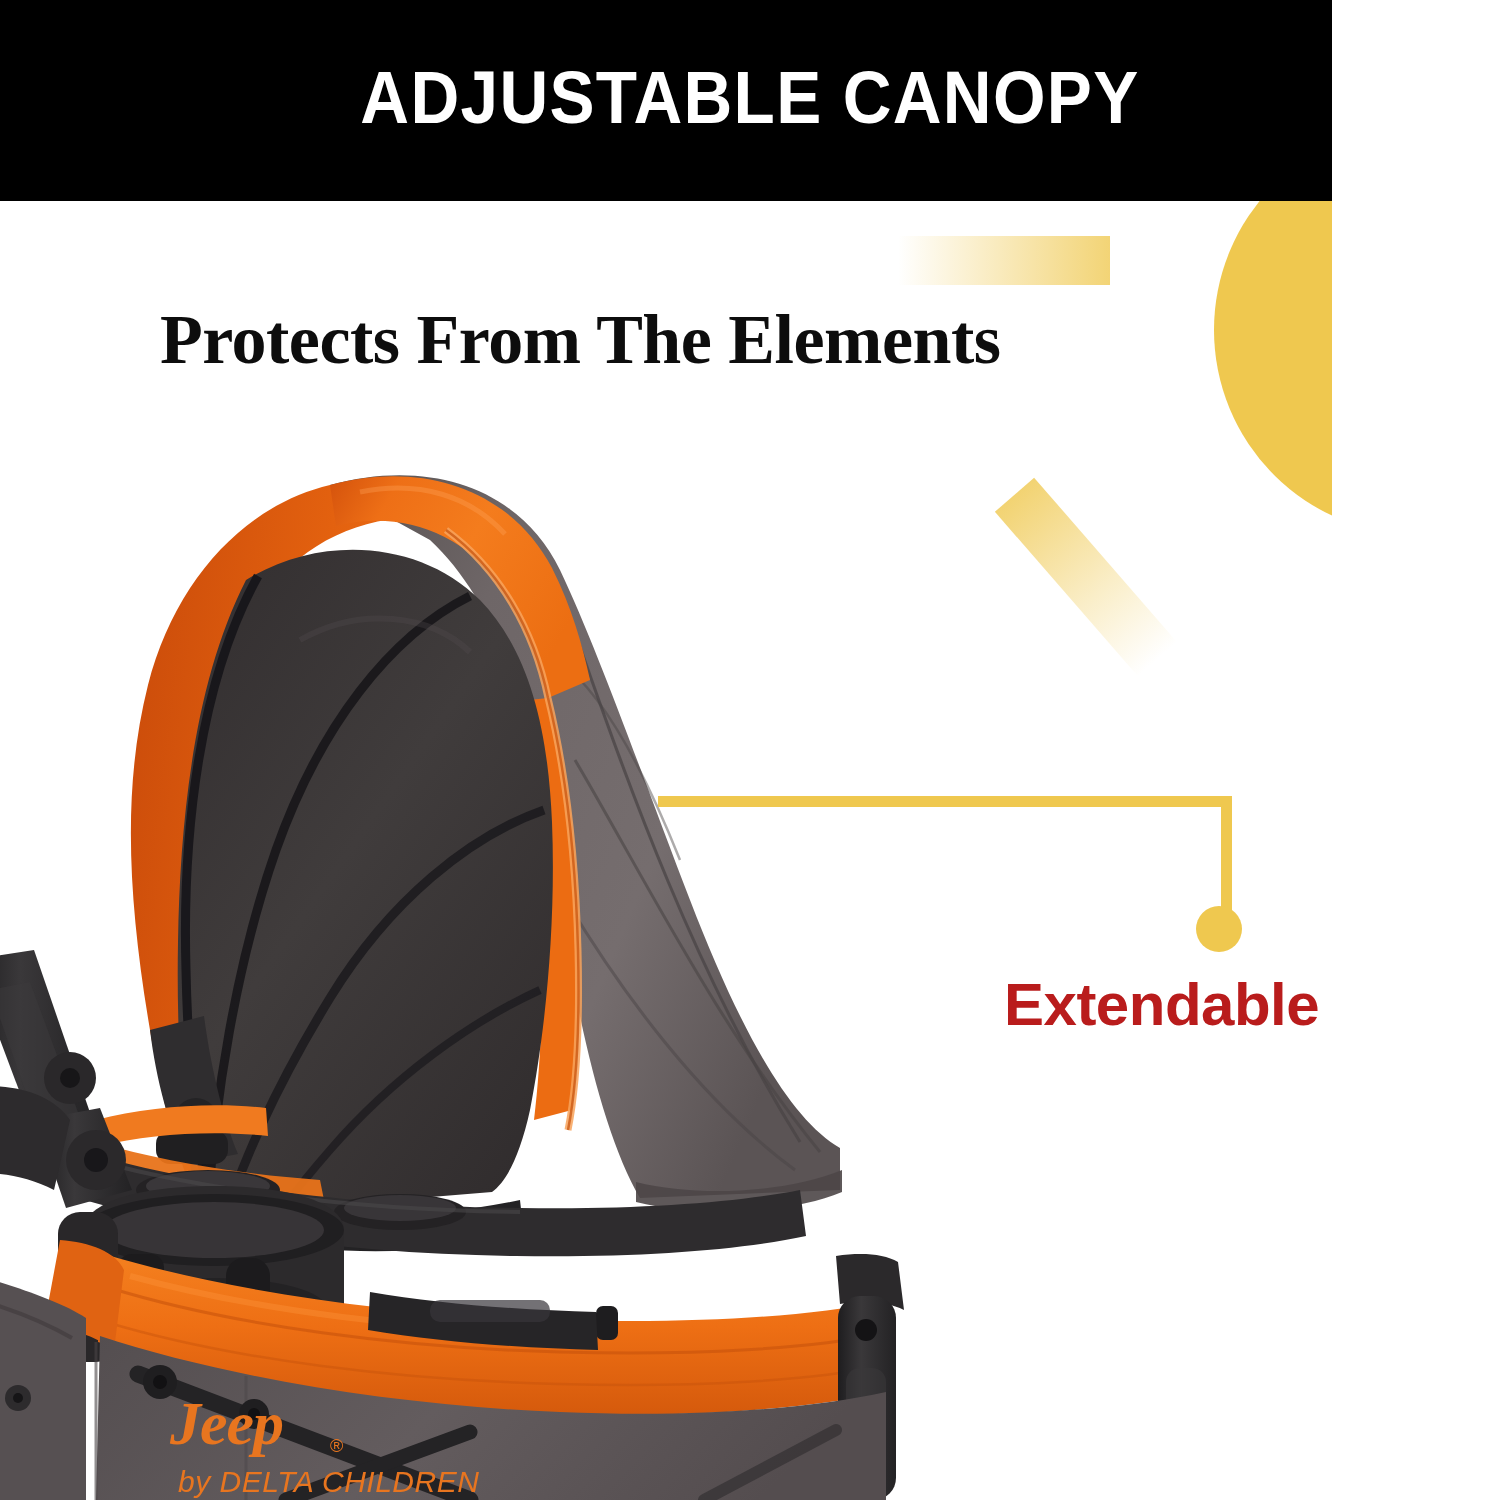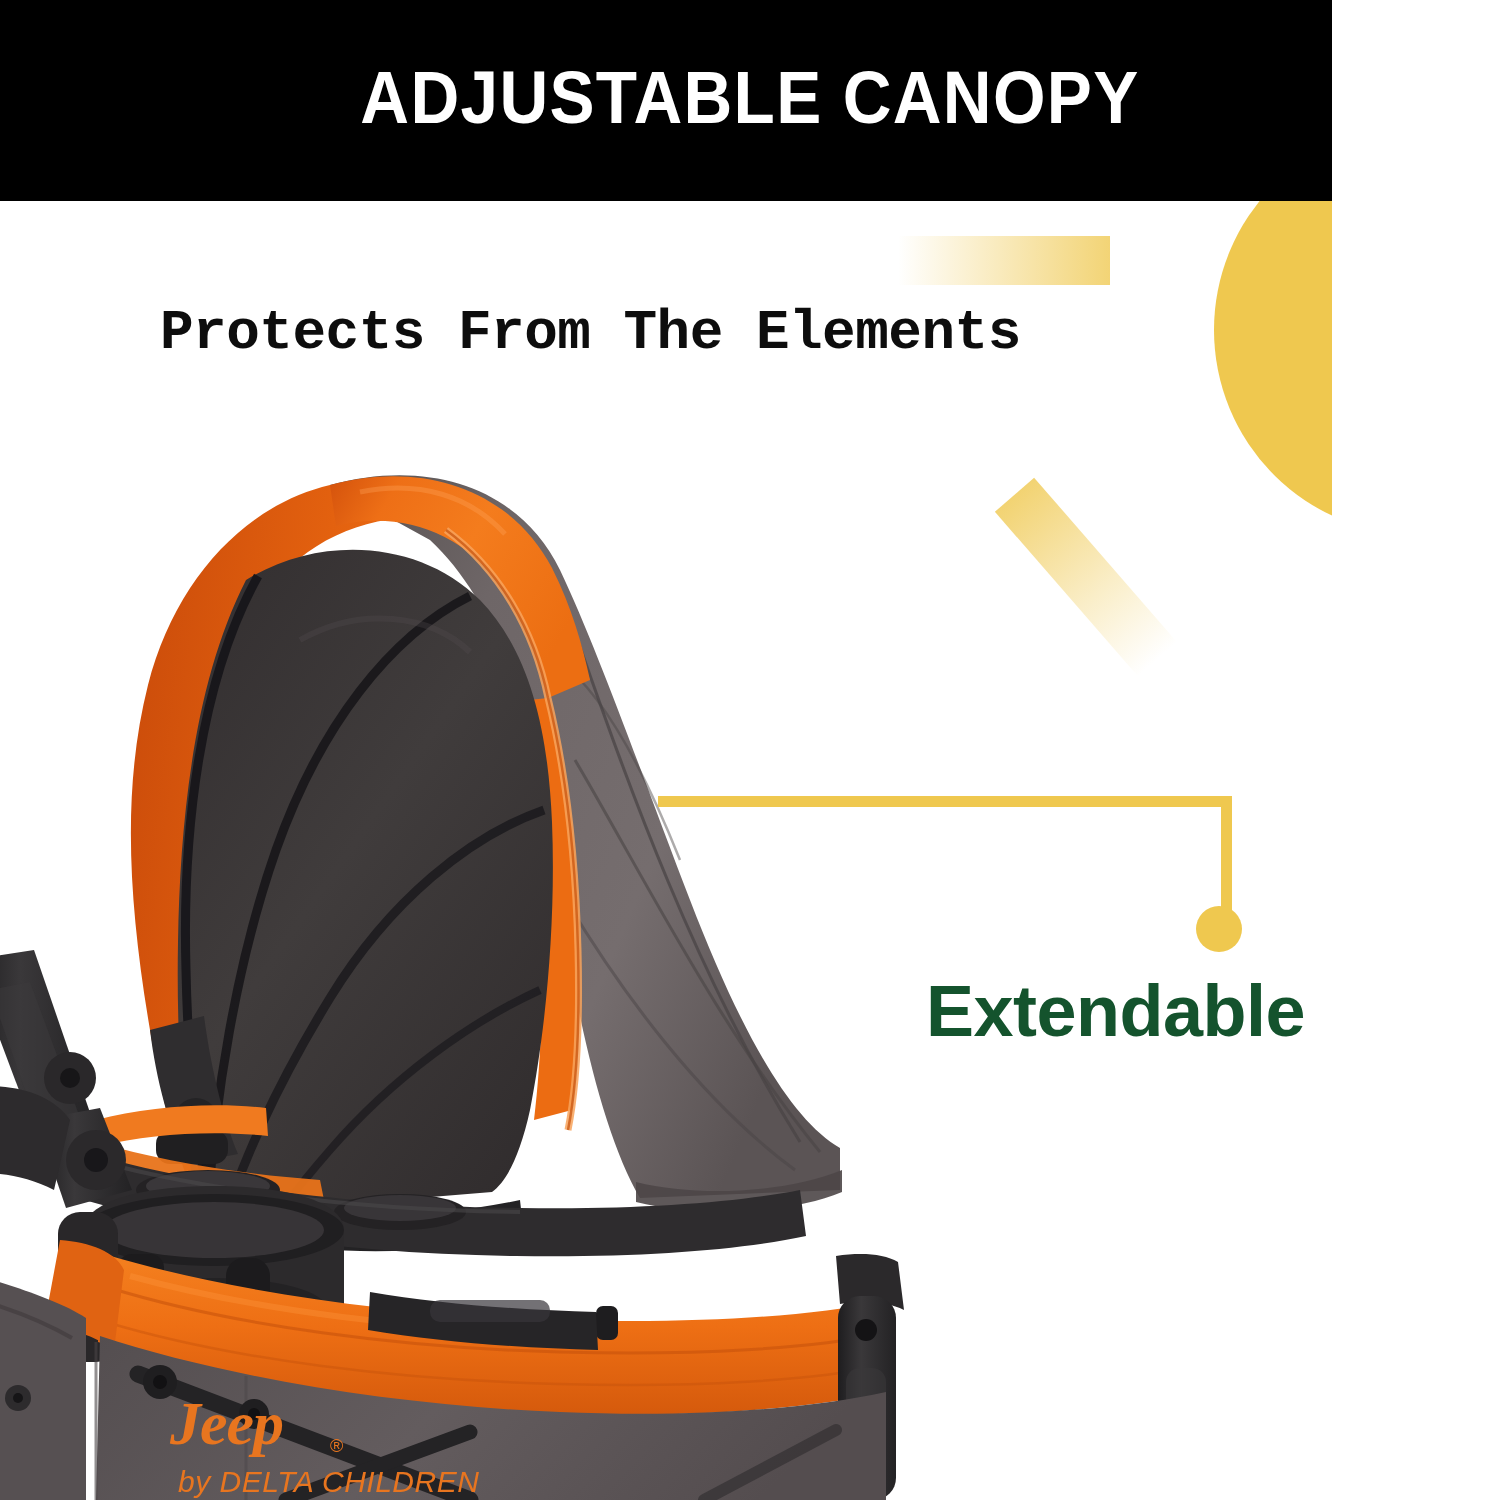--- a/index.html
+++ b/index.html
@@ -70,23 +70,23 @@
     background:linear-gradient(to bottom, rgba(239,200,79,0.82) 0%, rgba(239,200,79,0.38) 52%, rgba(239,200,79,0) 100%);
     z-index:6;
   }
 
   
   .subhead {
     position:absolute;
     left:160px; top:305px;
     width:1210px;
     color:#0d0d0d;
-    font-family:Liberation Mono, monospace;
+    font-family:Liberation Serif, serif;
     font-weight:bold;
-    font-size:56px;
+    font-size:70px;
     letter-spacing:-0.5px;
     line-height:1;
     white-space:nowrap;
     z-index:20;
   }
 
   
   .callout-h {
     position:absolute;
     left:658px; top:796px;
@@ -104,25 +104,25 @@
   .callout-dot {
     position:absolute;
     left:1196px; top:906px;
     width:46px; height:46px;
     border-radius:50%;
     background:#EFC84F;
     z-index:31;
   }
   .callout-label {
     position:absolute;
-    left:926px; top:975px;
-    color:#14532d;
+    left:1004px; top:975px;
+    color:#b91c1c;
     font-family:"Liberation Sans", sans-serif;
     font-weight:bold;
-    font-size:72px;
+    font-size:60px;
     letter-spacing:-0.5px;
     line-height:1;
     white-space:nowrap;
     z-index:30;
   }
 
   
   .product {
     position:absolute;
     left:0; top:430px;

